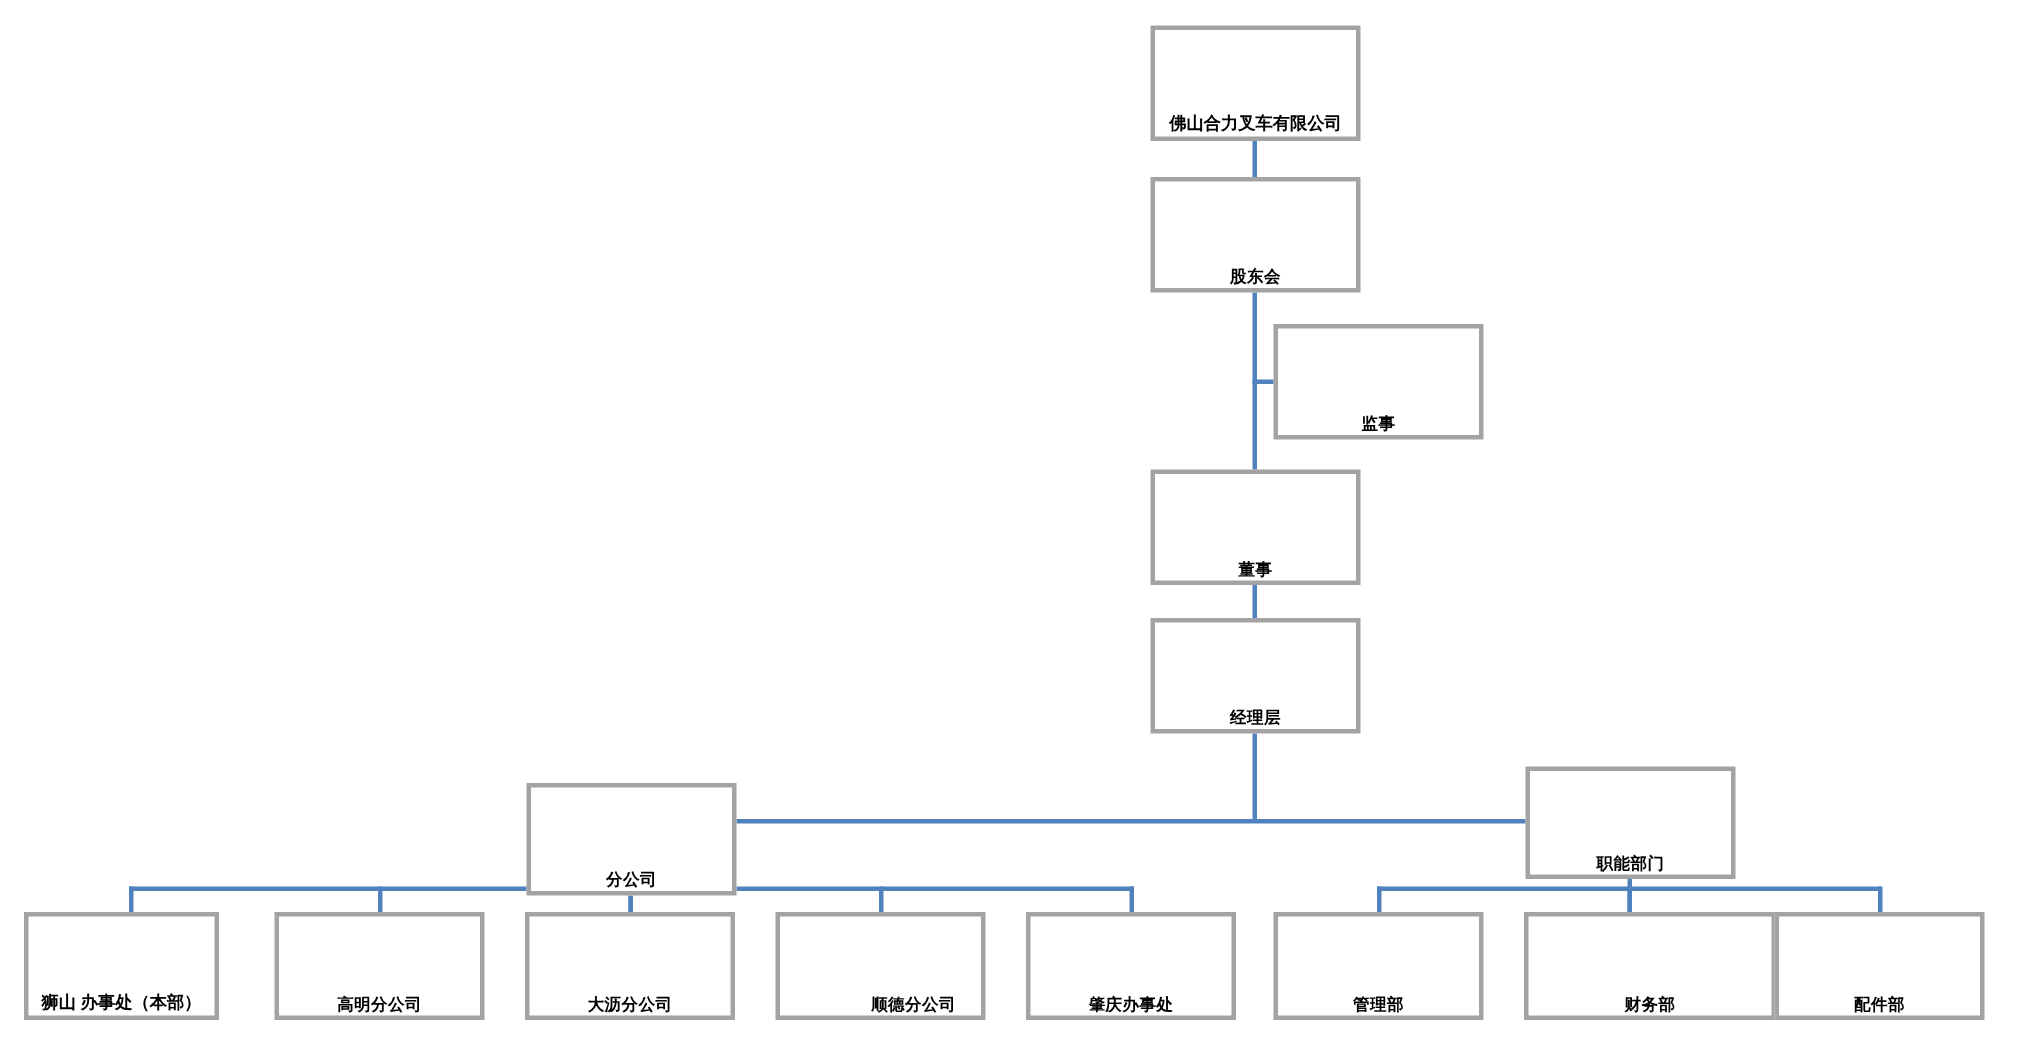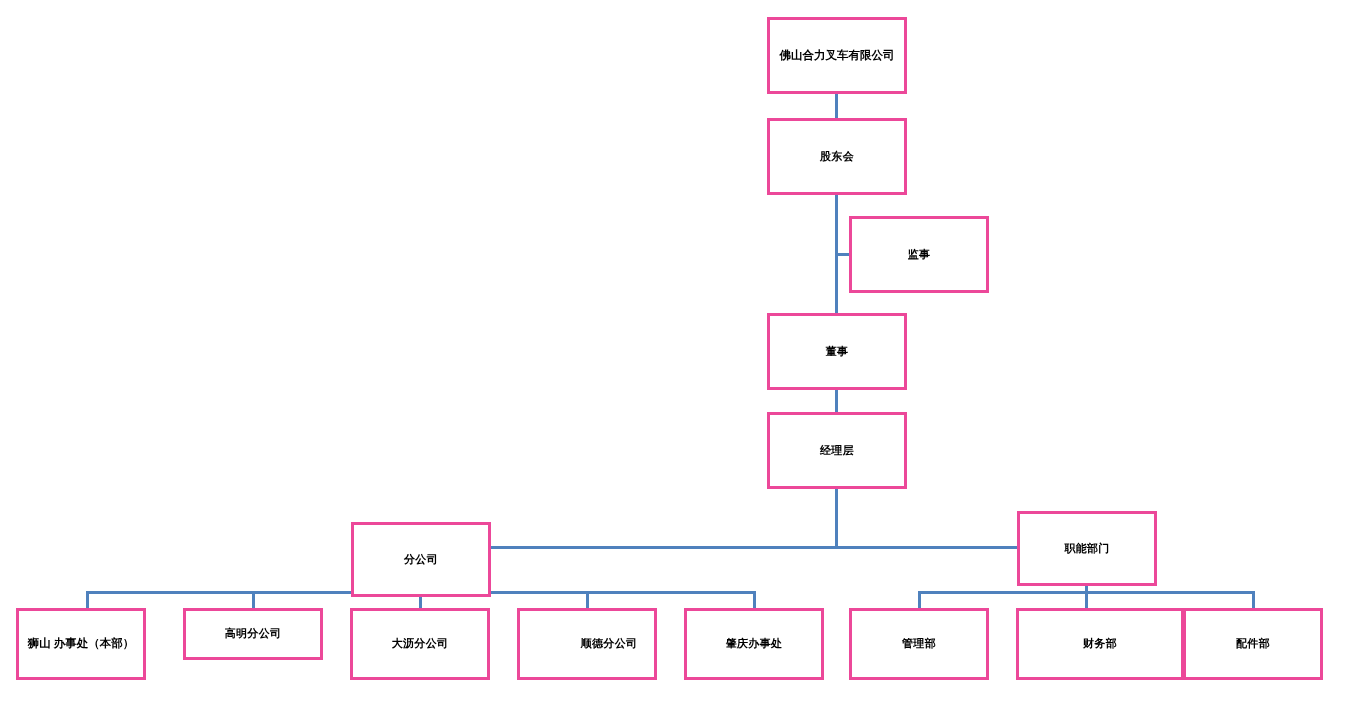--- a/index.html
+++ b/index.html
@@ -13,23 +13,23 @@
     width: 1348px;
     height: 701px;
     background: #ffffff;
     font-family: "Liberation Sans", "DejaVu Sans", sans-serif;
     overflow: hidden;
   }
   .node {
     position: absolute;
     box-sizing: border-box;
     background: #ffffff;
-    border: 3px solid #ec4899;
+    border: 3px solid #a3a3a3;
     display: flex;
-    align-items: center;
+    align-items: flex-end;
     justify-content: center;
     text-align: center;
   }
   .node-label {
     font-size: 11px;
     font-weight: bold;
     color: #000000;
     line-height: 1.2;
     letter-spacing: 0.3px;
     white-space: nowrap;
@@ -106,21 +106,21 @@
   </div>
 
   <div class="node" style="left:1017px; top:511px; width:140px; height:75px;">
     <span class="node-label">职能部门</span>
   </div>
 
   <div class="node" style="left:16px; top:608px; width:130px; height:72px;">
     <span class="node-label small">狮山 办事处（本部）</span>
   </div>
 
-  <div class="node" style="left:183px; top:608px; width:140px; height:52px;">
+  <div class="node" style="left:183px; top:608px; width:140px; height:72px;">
     <span class="node-label">高明分公司</span>
   </div>
 
   <div class="node" style="left:350px; top:608px; width:140px; height:72px;">
     <span class="node-label">大沥分公司</span>
   </div>
 
   <div class="node" style="left:517px; top:608px; width:140px; height:72px;padding-left:44px;">
     <span class="node-label">顺德分公司</span>
   </div>

